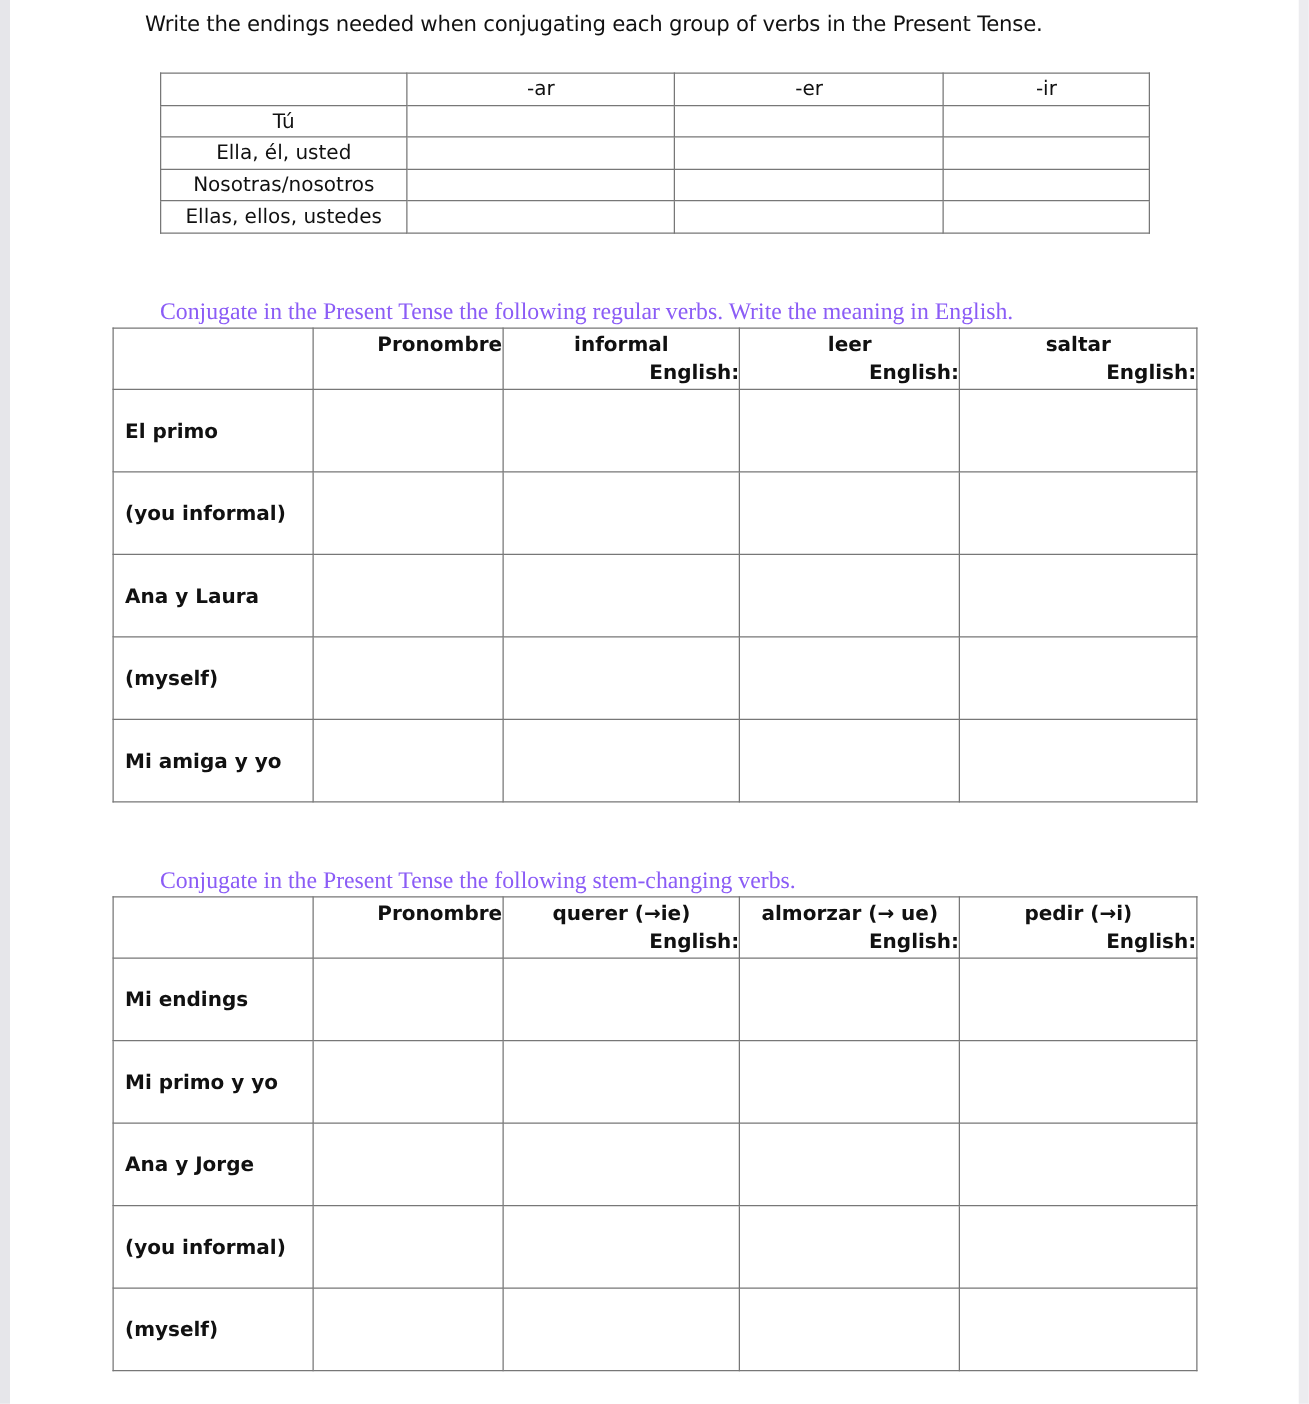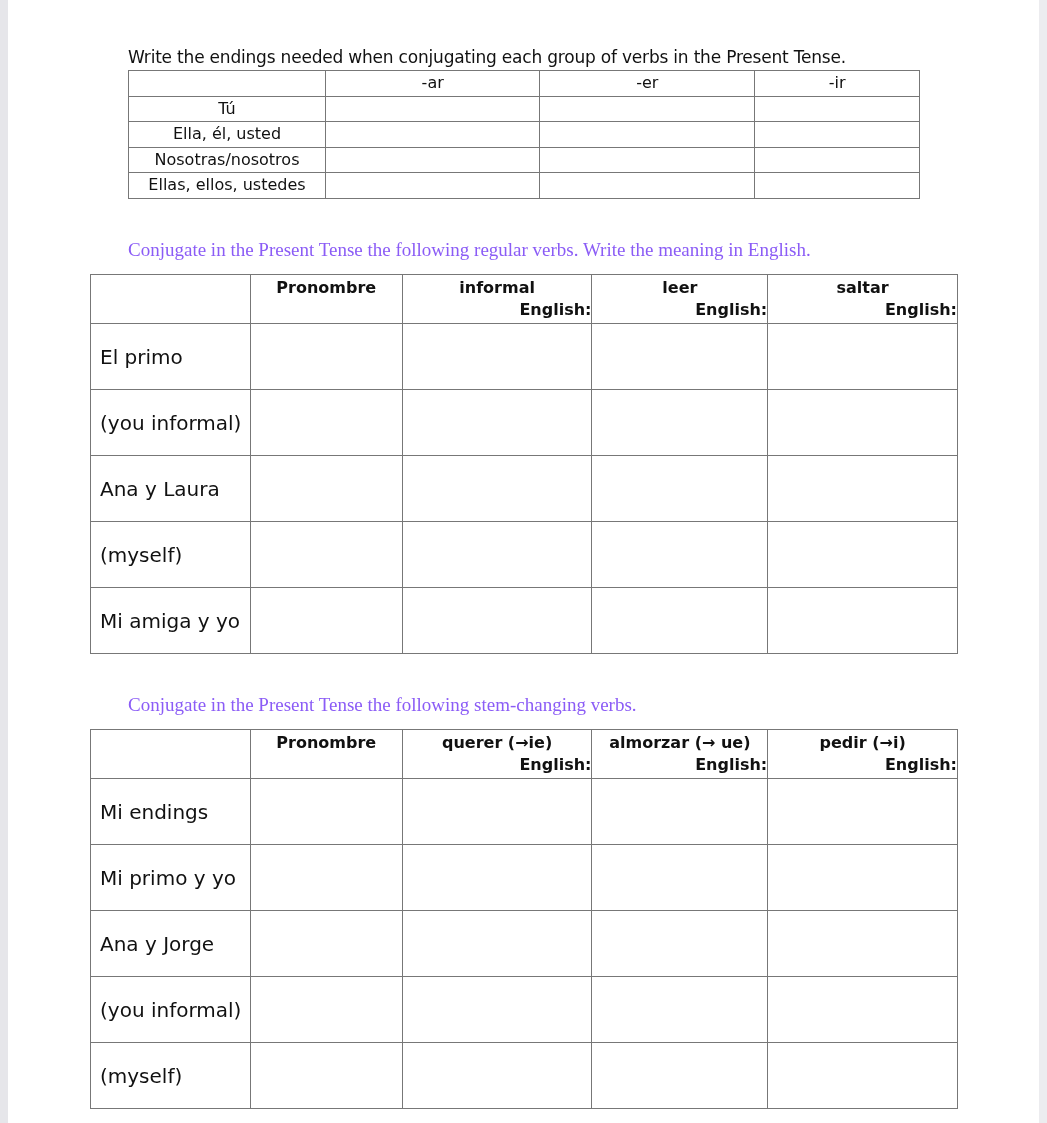--- a/index.html
+++ b/index.html
@@ -5,43 +5,42 @@
   html, body { margin:0; padding:0; }
   body {
     width:1047px; height:1123px; overflow:hidden; position:relative;
     background:#ffffff;
     font-family:"Liberation Sans", sans-serif;
     color:#111;
   }
   .gutter-left { position:absolute; left:0; top:0; width:8px; height:1123px; background:#e6e6ea; }
   .gutter-right { position:absolute; right:0; top:0; width:8px; height:1123px; background:#ececef; }
   .instr {
-    position:absolute; left:128px; top:10px;
+    position:absolute; left:116px; top:10px;
     font-family:"DejaVu Sans", sans-serif; font-size:17px; color:#111;
     letter-spacing:-0.2px;
-    margin-top:37px;
   }
   .instr-serif {
     position:absolute; left:128px;
     font-family:"Liberation Serif", serif; font-size:19px; color:#8b5cf6;
     white-space:nowrap;
   }
-  table { border-collapse:collapse; position:absolute;margin-top:12px; }
+  table { border-collapse:collapse; position:absolute; }
   td { border:1px solid #777; padding:0; vertical-align:top; }
   
   #endings { left:128px; top:58px; width:792px; }
   #endings td { height:24.5px; font-family:"DejaVu Sans", sans-serif; font-size:16px; text-align:center; vertical-align:middle; line-height:18px; }
   #endings td.pn { width:196px; }
   
   .conj { left:90px; width:868px; }
   .conj td { font-family:"DejaVu Sans", sans-serif; }
   .conj tr.hd td { height:48px; font-weight:bold; font-size:16px; }
-  .conj tr.rw td { height:65px; vertical-align:middle; font-weight:normal; font-size:20px; }
+  .conj tr.rw td { height:65px; vertical-align:middle; font-weight:bold; font-size:16px; }
   .conj td.c0 { width:160px; padding-left:9px; box-sizing:border-box; }
-  .conj td.c1 { width:151px; text-align:center; }
+  .conj td.c1 { width:151px; text-align:right; }
   .conj td.c2 { width:189px; }
   .conj td.c3 { width:175px; }
   .conj td.c4 { width:189px; }
   .hd .verb { display:block; text-align:center; padding-top:2px; line-height:22px; }
   .hd .eng { display:block; padding-left:8px; line-height:22px;text-align:right; }
   .hd .pro { display:block; padding-top:2px; line-height:22px; }
 </style>
 </head>
 <body>
 

